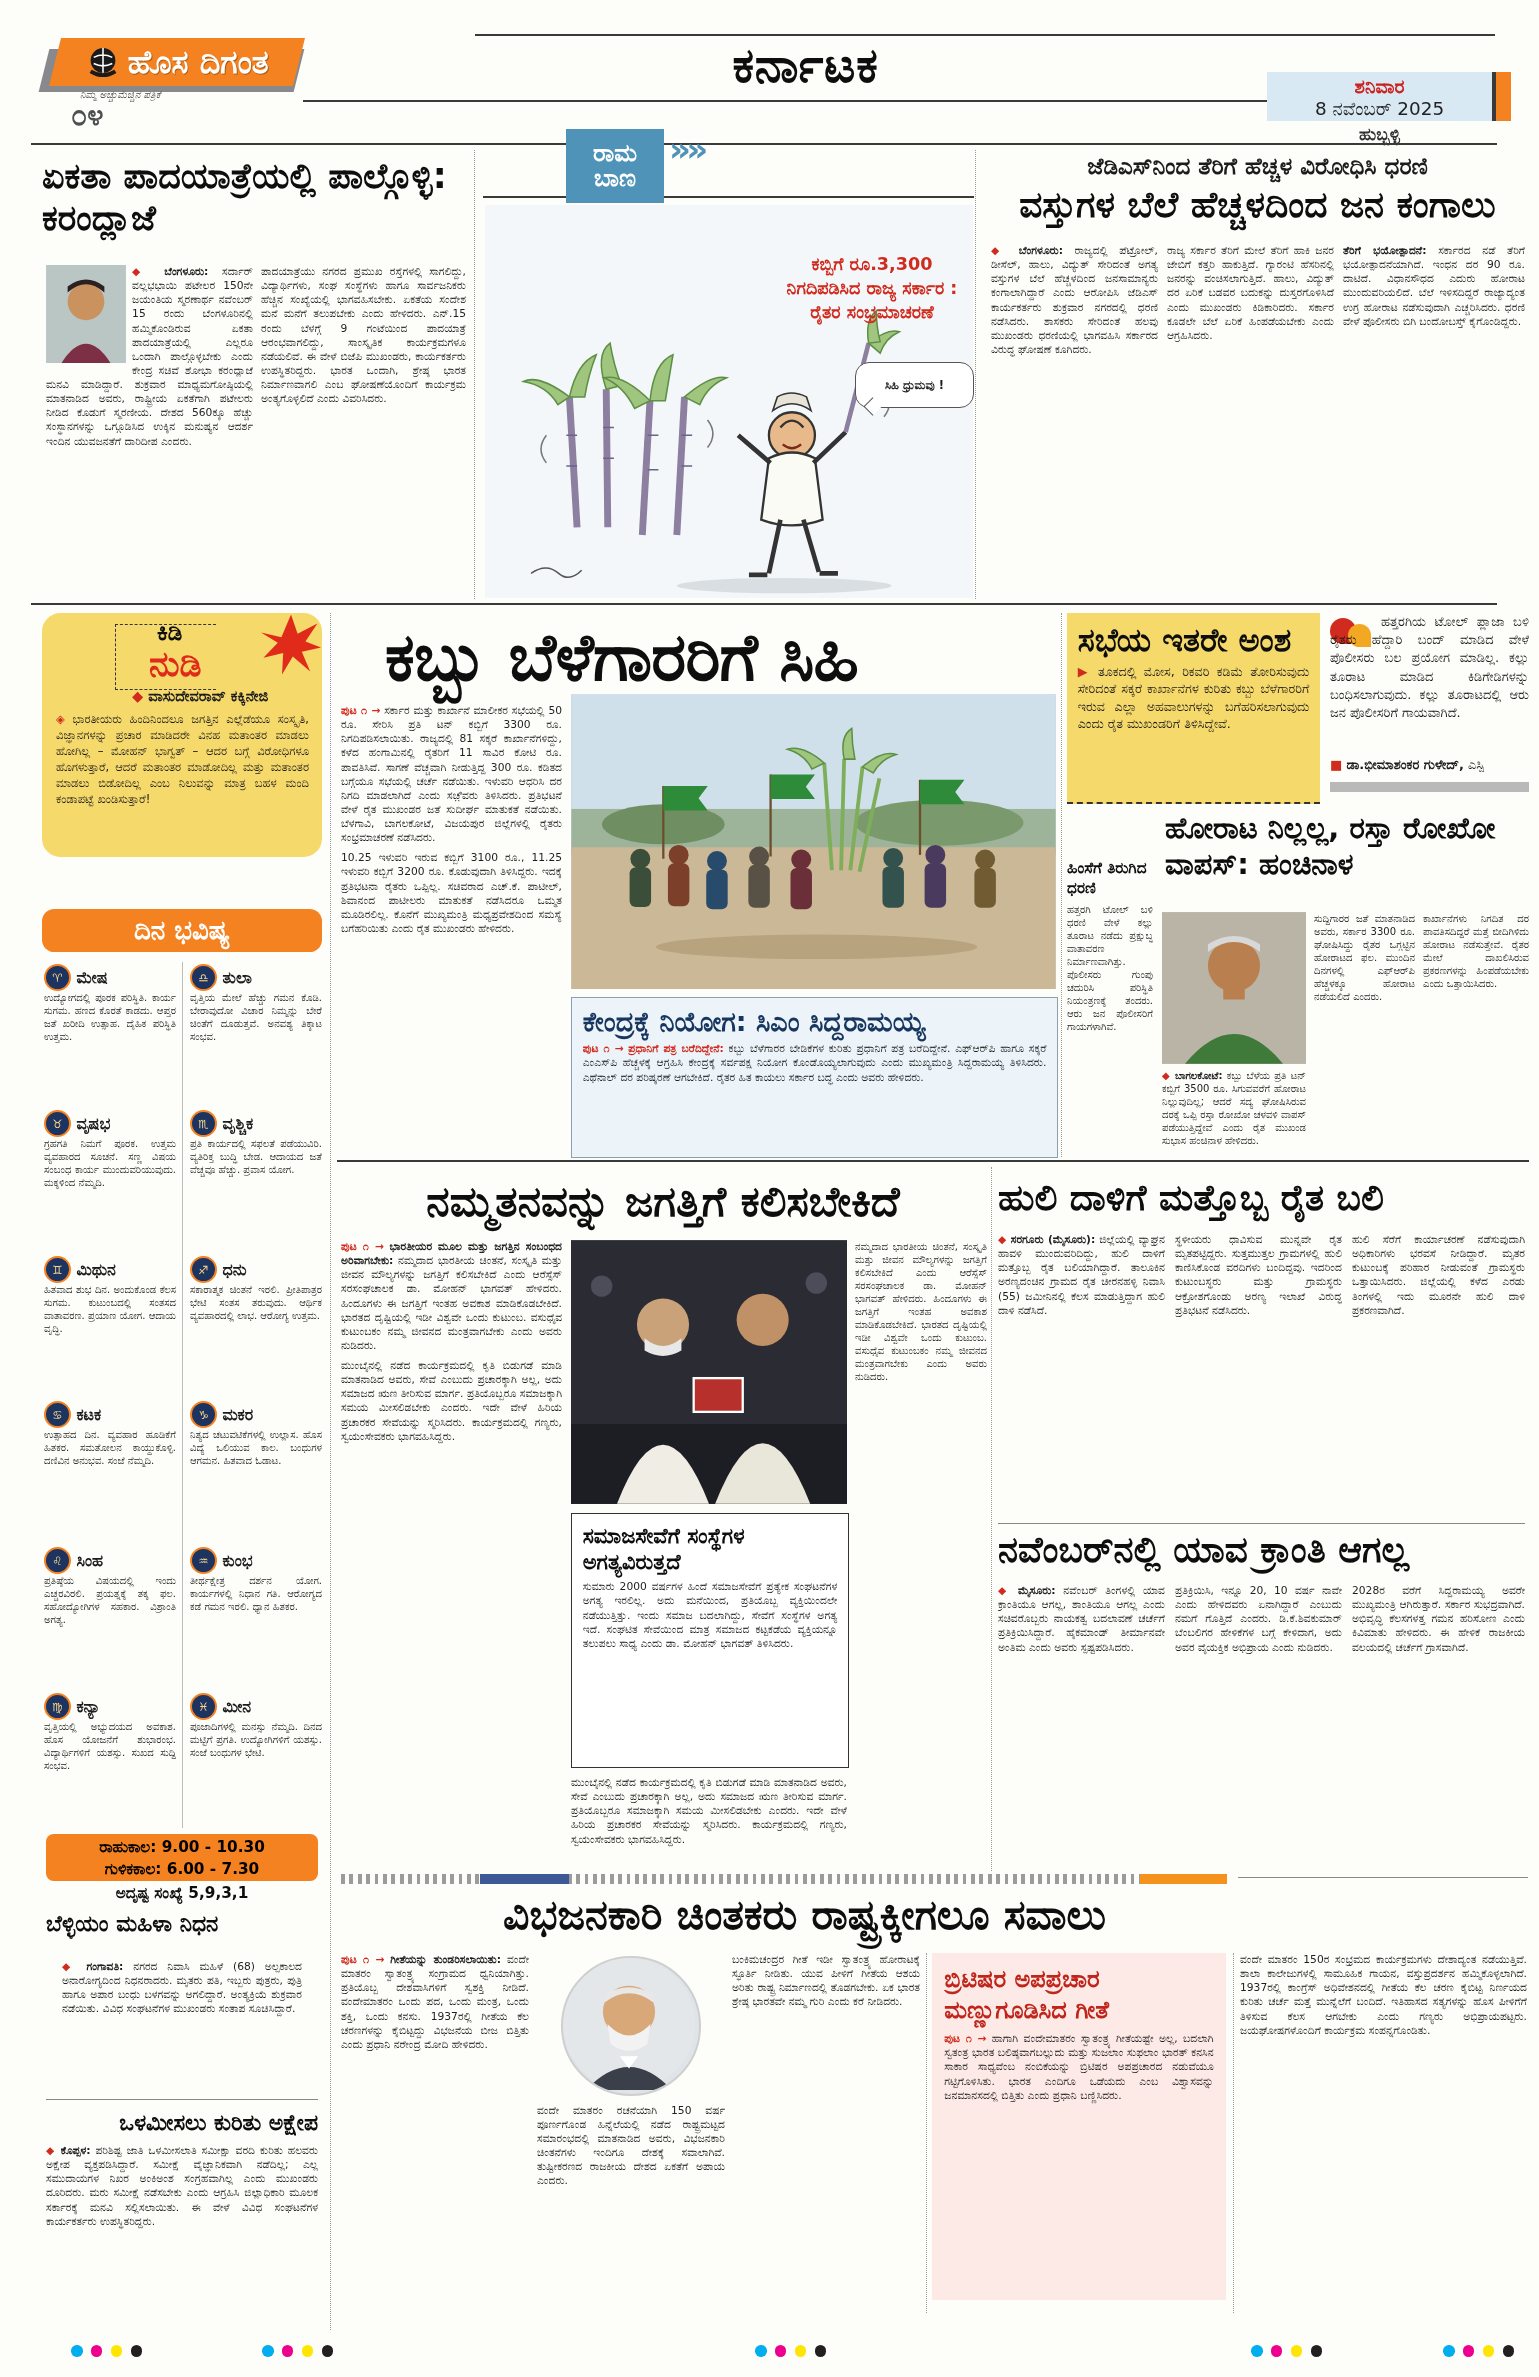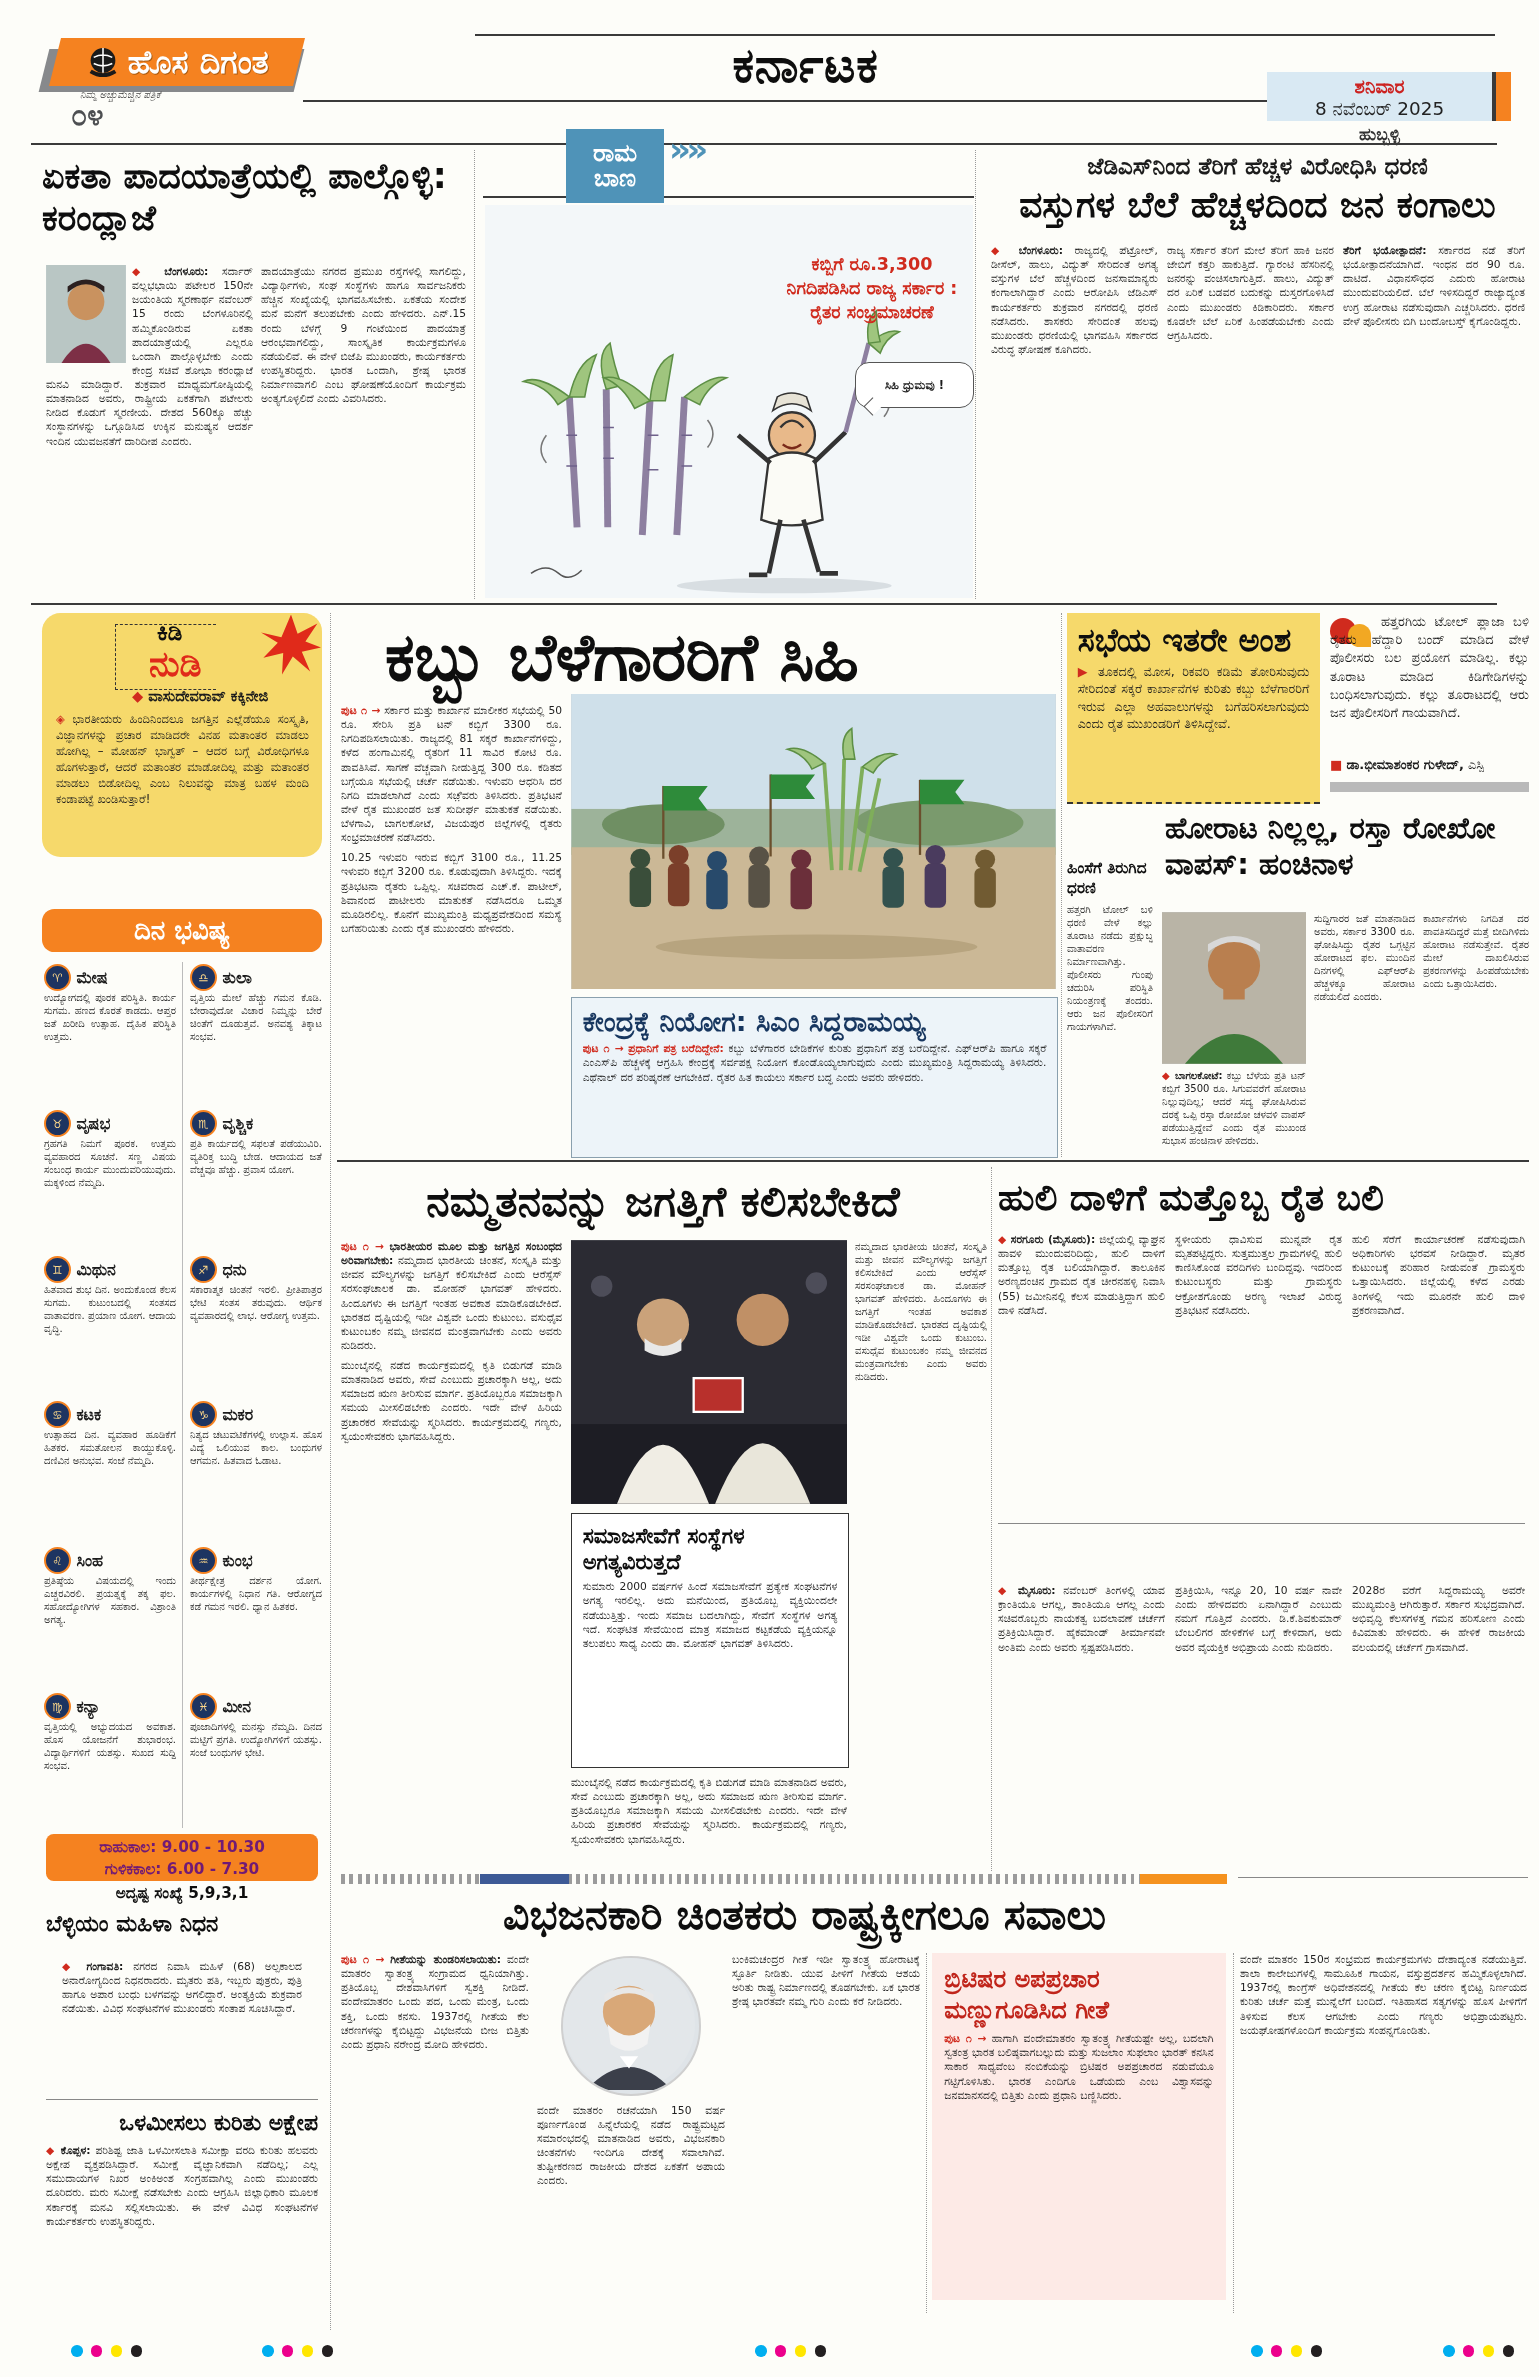--- a/index.html
+++ b/index.html
@@ -32,21 +32,21 @@
             display:flex;flex-direction:column;justify-content:center;}
   .chev{color:#4f93b8;font-weight:bold;font-size:34px;letter-spacing:-4.6px;}
   .bubble{background:#fff;border:1.5px solid #555;border-radius:14px;display:flex;align-items:center;justify-content:center;text-align:center;font-size:11.5px;font-weight:bold;}
   .bubble-tail{width:12.3px;height:12.3px;background:#fff;border-left:1.5px solid #555;border-bottom:1.5px solid #555;transform:rotate(45deg);}
   
   .ybox{background:#f6d96b;}
   .ybox-dash{border-bottom:2.3px dashed #333;}
   .kidi{background:#f6d96b;border-radius:18.4px;}
   .star8{background:#e02a1a;clip-path:polygon(50% 0%,61% 32%,94% 15%,74% 45%,100% 55%,68% 62%,82% 95%,53% 70%,35% 100%,37% 64%,4% 72%,28% 47%,0 30%,34% 38%);}
   .horo-head{background:#f58220;border-radius:12.3px;color:#fff;font-weight:bold;text-align:center;}
-  .rahu-box{background:#f58220;border-radius:7.7px;color:#701a75;font-weight:bold;text-align:center;}
+  .rahu-box{background:#f58220;border-radius:7.7px;color:#000000;font-weight:bold;text-align:center;}
   .sign{display:flex;flex-direction:column;}
   .sign-head{display:flex;align-items:center;gap:5.4px;font-weight:bold;font-size:16px;}
   .zicon{width:23px;height:23px;border-radius:50%;background:#1d3461;border:2.3px solid #f58220;color:#ffd98a;
          display:flex;align-items:center;justify-content:center;font-size:11.5px;}
   .niyoga{background:#edf4f9;border:0.8px solid #8aa0ae;}
   .pinkbox{background:#fdeae6;}
   .samaja-box{border:1.5px solid #333;background:#fff;}
   .qmark{border-radius:50% 50% 0 50%;}
   .graybar{background:#b9b9b9;}
   .deco-stripes{background:repeating-linear-gradient(90deg,#9b9b9b 0 3.8px,#fdfdf9 3.8px 8.4px);}
@@ -483,20 +483,21 @@
   <div class="abs col" style="left:998px;top:1233px;width:167px;height:285px;">
     <p class="bt" style="margin:0;"><span class="diamond">◆</span>
       <span class="place">ಸರಗೂರು (ಮೈಸೂರು):</span>
       <span>ಜಿಲ್ಲೆಯಲ್ಲಿ ವ್ಯಾಘ್ರನ ಹಾವಳಿ ಮುಂದುವರಿದಿದ್ದು, ಹುಲಿ ದಾಳಿಗೆ ಮತ್ತೊಬ್ಬ ರೈತ ಬಲಿಯಾಗಿದ್ದಾರೆ. ತಾಲೂಕಿನ ಅರಣ್ಯದಂಚಿನ ಗ್ರಾಮದ ರೈತ ಚೀರನಹಳ್ಳಿ ನಿವಾಸಿ (55) ಜಮೀನಿನಲ್ಲಿ ಕೆಲಸ ಮಾಡುತ್ತಿದ್ದಾಗ ಹುಲಿ ದಾಳಿ ನಡೆಸಿದೆ.</span></p>
   </div>
   <div class="abs col bt" style="left:1175px;top:1233px;width:167px;height:285px;">ಸ್ಥಳೀಯರು ಧಾವಿಸುವ ಮುನ್ನವೇ ರೈತ ಮೃತಪಟ್ಟಿದ್ದರು. ಸುತ್ತಮುತ್ತಲ ಗ್ರಾಮಗಳಲ್ಲಿ ಹುಲಿ ಕಾಣಿಸಿಕೊಂಡ ವರದಿಗಳು ಬಂದಿದ್ದವು. ಇದರಿಂದ ಕುಟುಂಬಸ್ಥರು ಮತ್ತು ಗ್ರಾಮಸ್ಥರು ಆಕ್ರೋಶಗೊಂಡು ಅರಣ್ಯ ಇಲಾಖೆ ವಿರುದ್ಧ ಪ್ರತಿಭಟನೆ ನಡೆಸಿದರು.</div>
   <div class="abs col bt" style="left:1352px;top:1233px;width:173px;height:285px;">ಹುಲಿ ಸೆರೆಗೆ ಕಾರ್ಯಾಚರಣೆ ನಡೆಸುವುದಾಗಿ ಅಧಿಕಾರಿಗಳು ಭರವಸೆ ನೀಡಿದ್ದಾರೆ. ಮೃತರ ಕುಟುಂಬಕ್ಕೆ ಪರಿಹಾರ ನೀಡುವಂತೆ ಗ್ರಾಮಸ್ಥರು ಒತ್ತಾಯಿಸಿದರು. ಜಿಲ್ಲೆಯಲ್ಲಿ ಕಳೆದ ಎರಡು ತಿಂಗಳಲ್ಲಿ ಇದು ಮೂರನೇ ಹುಲಿ ದಾಳಿ ಪ್ರಕರಣವಾಗಿದೆ.</div>
 
   <div class="abs thin" style="left:998px;top:1523px;width:527px;"></div>
 
+  <div class="abs hl" style="left:998px;top:1529px;width:529px;font-size:36px;">ನವೆಂಬರ್‌ನಲ್ಲಿ ಯಾವ ಕ್ರಾಂತಿ ಆಗಲ್ಲ</div>
   <div class="abs col" style="left:998px;top:1584px;width:167px;height:285px;">
     <p class="bt" style="margin:0;"><span class="diamond">◆</span>
       <span class="place">ಮೈಸೂರು:</span>
       <span>ನವೆಂಬರ್ ತಿಂಗಳಲ್ಲಿ ಯಾವ ಕ್ರಾಂತಿಯೂ ಆಗಲ್ಲ, ಶಾಂತಿಯೂ ಆಗಲ್ಲ ಎಂದು ಸಚಿವರೊಬ್ಬರು ನಾಯಕತ್ವ ಬದಲಾವಣೆ ಚರ್ಚೆಗೆ ಪ್ರತಿಕ್ರಿಯಿಸಿದ್ದಾರೆ. ಹೈಕಮಾಂಡ್ ತೀರ್ಮಾನವೇ ಅಂತಿಮ ಎಂದು ಅವರು ಸ್ಪಷ್ಟಪಡಿಸಿದರು.</span></p>
   </div>
   <div class="abs col bt" style="left:1175px;top:1584px;width:167px;height:285px;">ಪ್ರತಿಕ್ರಿಯಿಸಿ, ಇನ್ನೂ 20, 10 ವರ್ಷ ನಾವೇ ಎಂದು ಹೇಳಿದವರು ಏನಾಗಿದ್ದಾರೆ ಎಂಬುದು ನಮಗೆ ಗೊತ್ತಿದೆ ಎಂದರು. ಡಿ.ಕೆ.ಶಿವಕುಮಾರ್ ಬೆಂಬಲಿಗರ ಹೇಳಿಕೆಗಳ ಬಗ್ಗೆ ಕೇಳಿದಾಗ, ಅದು ಅವರ ವೈಯಕ್ತಿಕ ಅಭಿಪ್ರಾಯ ಎಂದು ನುಡಿದರು.</div>
   <div class="abs col bt" style="left:1352px;top:1584px;width:173px;height:285px;">2028ರ ವರೆಗೆ ಸಿದ್ದರಾಮಯ್ಯ ಅವರೇ ಮುಖ್ಯಮಂತ್ರಿ ಆಗಿರುತ್ತಾರೆ. ಸರ್ಕಾರ ಸುಭದ್ರವಾಗಿದೆ. ಅಭಿವೃದ್ಧಿ ಕೆಲಸಗಳತ್ತ ಗಮನ ಹರಿಸೋಣ ಎಂದು ಕಿವಿಮಾತು ಹೇಳಿದರು. ಈ ಹೇಳಿಕೆ ರಾಜಕೀಯ ವಲಯದಲ್ಲಿ ಚರ್ಚೆಗೆ ಗ್ರಾಸವಾಗಿದೆ.</div>
 
   <div class="abs deco-stripes" style="left:341px;top:1874px;width:886px;height:10px;"></div>
   <div class="abs" style="left:480px;top:1874px;width:89px;height:10px;background:#3d5a96;"></div>

